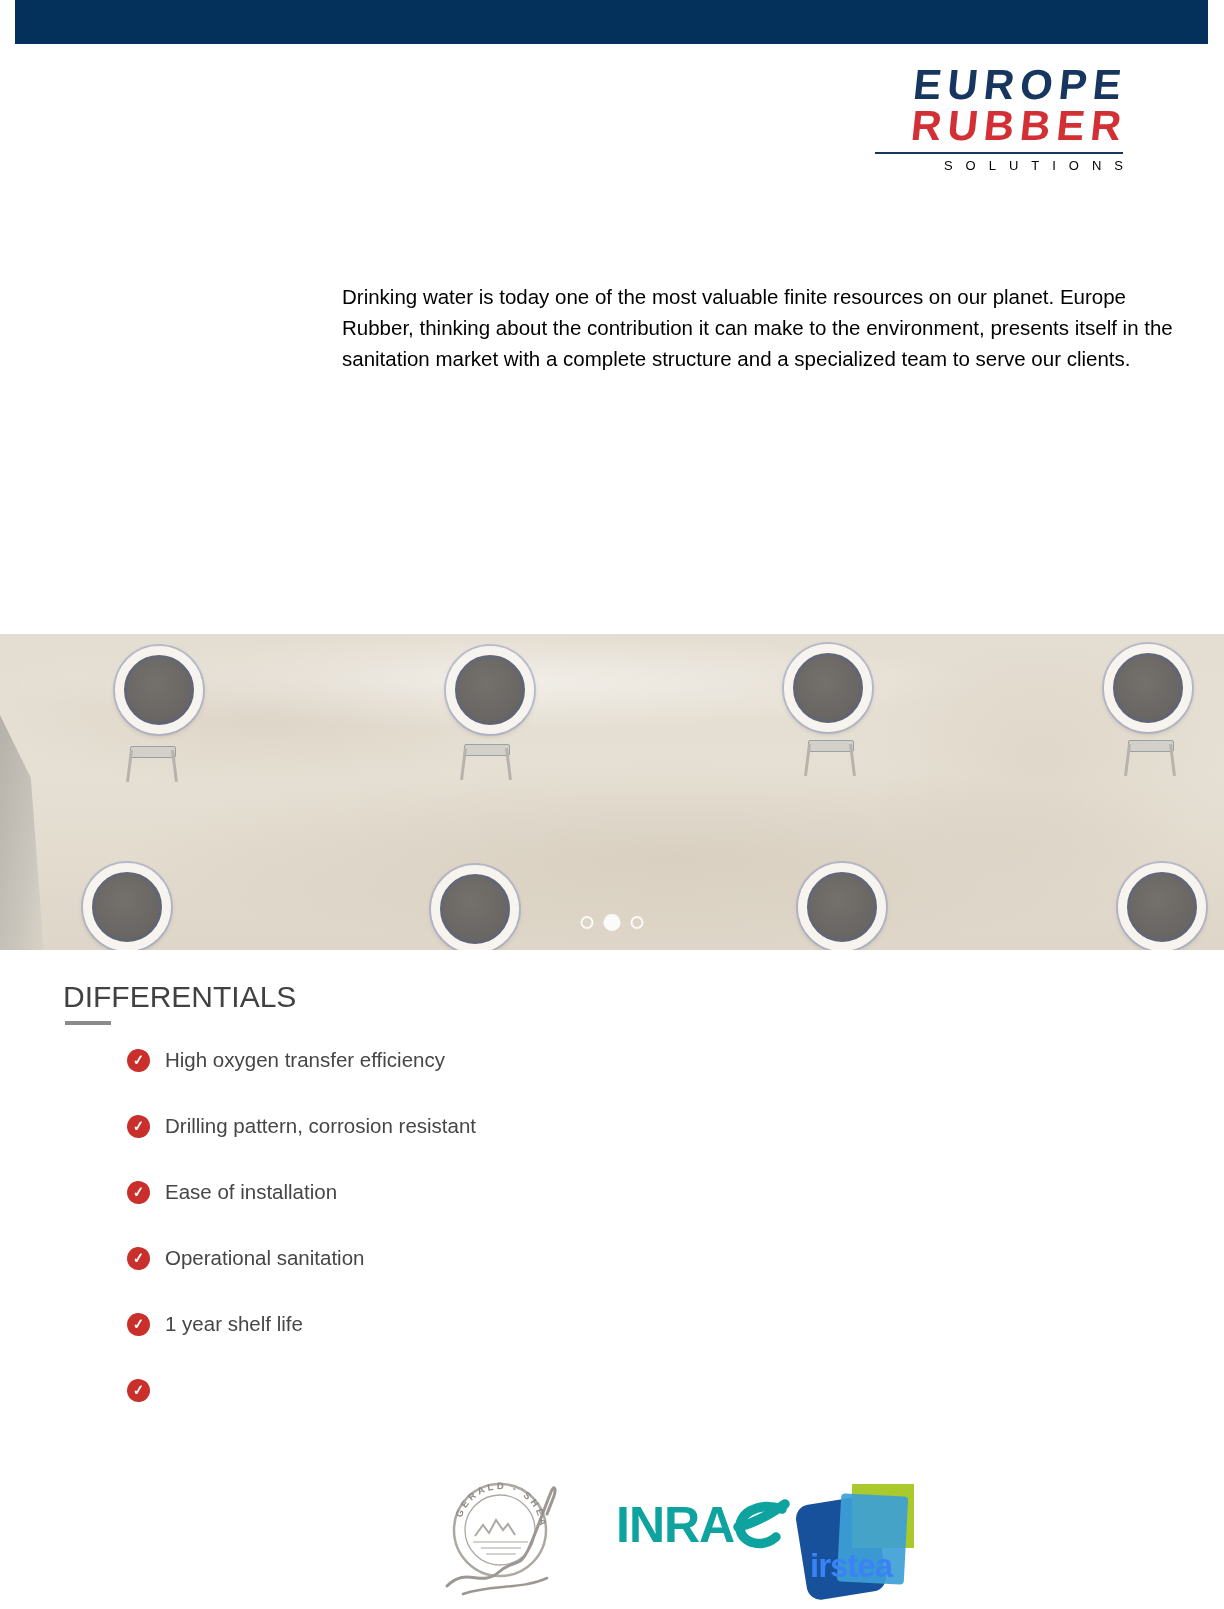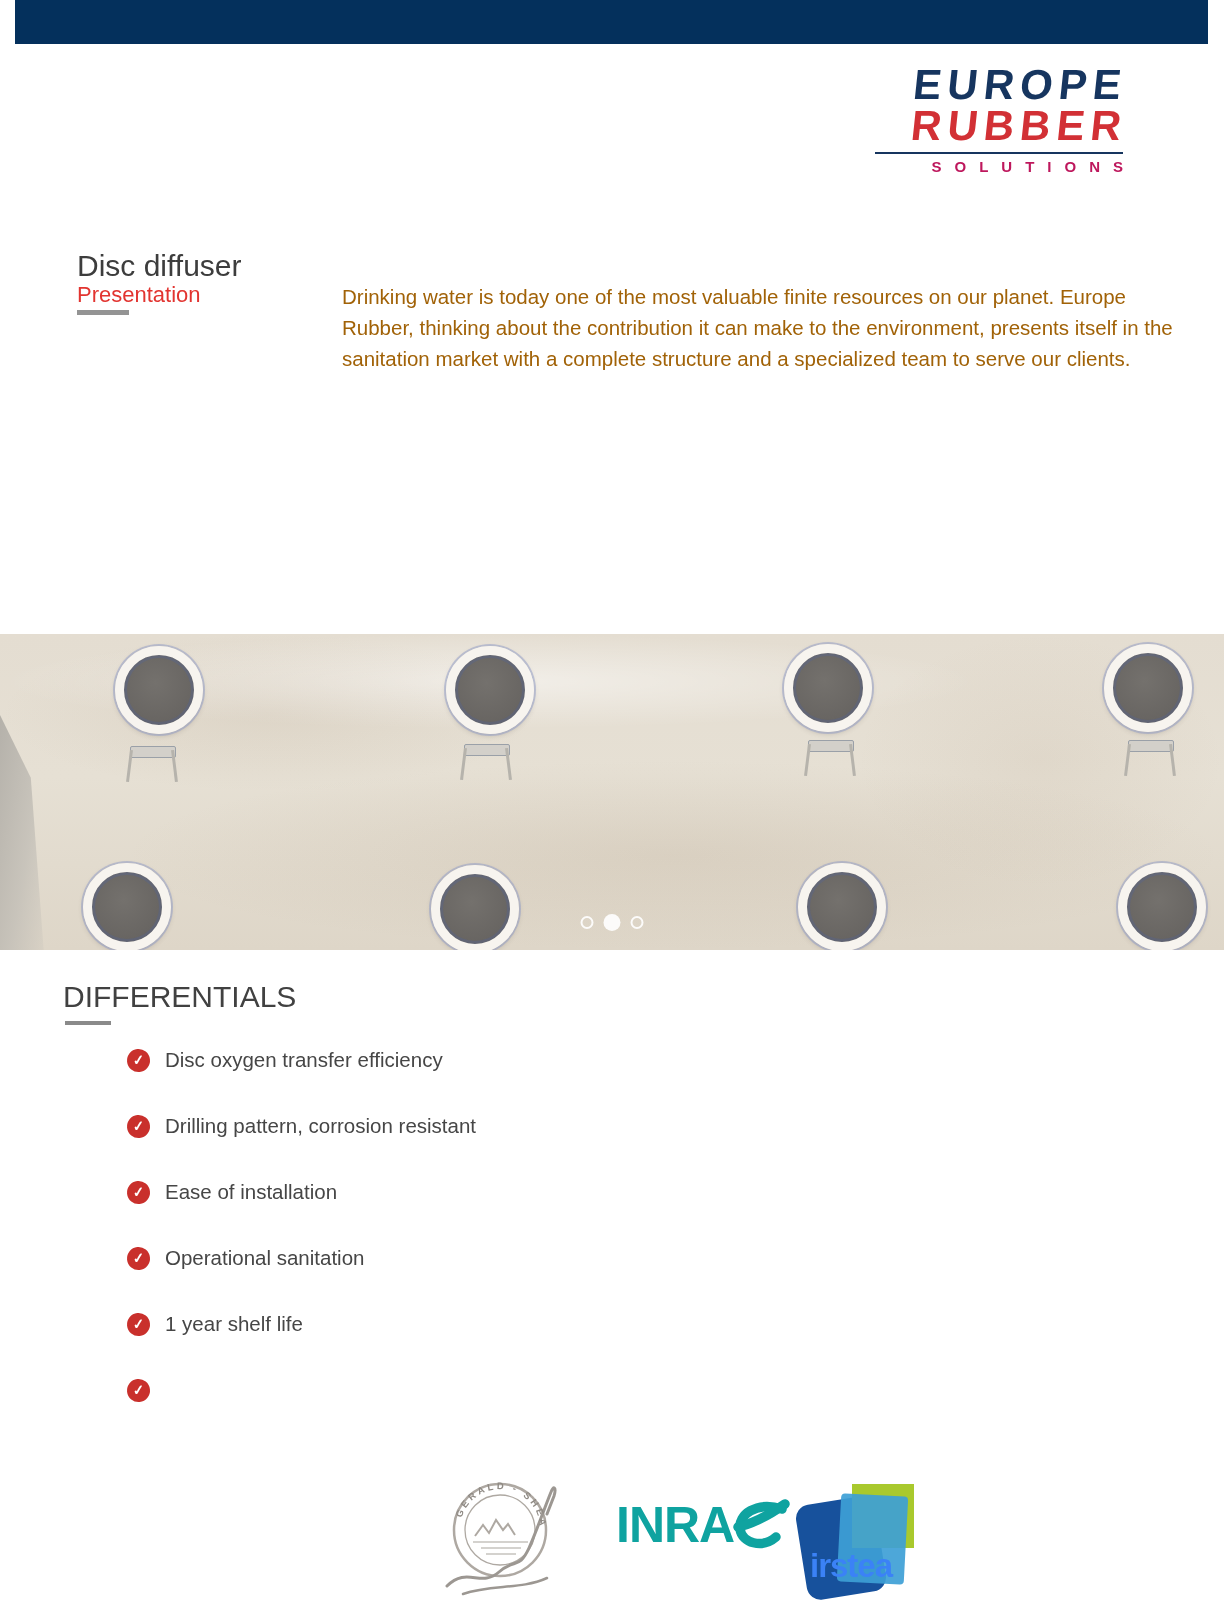--- a/index.html
+++ b/index.html
@@ -9,30 +9,30 @@
   
   .topbar{position:absolute;left:15px;top:0;width:1193px;height:44px;background:#04305c;}
 
   
   .brand{position:absolute;left:875px;top:64px;width:248px;text-align:right;}
   .brand-word{font-weight:700;font-size:42px;line-height:41px;letter-spacing:6px;
               transform:skewX(-6deg);transform-origin:right center;margin-right:-4px;}
   .brand-europe{color:#16355f;}
   .brand-rubber{color:#d23035;}
   .brand-rule{border-top:2px solid #16355f;margin:6px 0 4px 0;}
-  .brand-solutions{font-size:15px;font-weight:700;color:#be185d;letter-spacing:13px;margin-right:-13px;}
+  .brand-solutions{font-size:13px;font-weight:400;color:#000000;letter-spacing:13px;margin-right:-13px;}
 
   
   .intro-head{position:absolute;left:77px;top:250px;}
   .intro-title{margin:0;font-size:30px;font-weight:400;color:#3d3d3d;line-height:32px;}
   .intro-subtitle{margin:0;font-size:22px;font-weight:400;color:#e23430;line-height:25px;}
   .intro-rule{width:52px;height:5px;background:#949494;margin-top:3px;}
 
   .intro-para{position:absolute;left:342px;top:281px;width:860px;margin:0;
-              font-size:20.5px;line-height:31px;color:#a16207;}
+              font-size:20.5px;line-height:31px;color:#000000;}
 
   
   .photo{position:absolute;left:0;top:634px;width:1224px;height:316px;overflow:hidden;
          background:
            radial-gradient(closest-side at 22% 25%, rgba(150,125,95,.10), transparent),
            radial-gradient(closest-side at 55% 70%, rgba(150,125,95,.12), transparent),
            radial-gradient(closest-side at 85% 40%, rgba(150,120,90,.08), transparent),
            radial-gradient(closest-side at 40% 15%, rgba(255,255,255,.5), transparent),
            linear-gradient(180deg,#e4ddd1 0%,#e6e0d4 45%,#ded6c8 100%);}
   .wall-shadow{position:absolute;left:0;top:55px;width:56px;height:261px;
@@ -93,25 +93,20 @@
 
   <div class="topbar"></div>
 
   <div class="brand">
     <div class="brand-word brand-europe">EUROPE</div>
     <div class="brand-word brand-rubber">RUBBER</div>
     <div class="brand-rule"></div>
     <div class="brand-solutions">SOLUTIONS</div>
   </div>
 
-  <div class="intro-head">
-    <h1 class="intro-title">Disc diffuser</h1>
-    <h2 class="intro-subtitle">Presentation</h2>
-    <div class="intro-rule"></div>
-  </div>
 
   <p class="intro-para">Drinking water is today one of the most valuable finite resources on our planet. Europe Rubber, thinking about the contribution it can make to the environment, presents itself in the sanitation market with a complete structure and a specialized team to serve our clients.</p>
 
   <div class="photo">
     <div class="wall-shadow"></div>
 
     <div class="clamp-group" style="left:124px;top:110px;">
       <div class="clamp-bar"></div>
       <div class="clamp-pin left"></div>
       <div class="clamp-pin right"></div>
@@ -149,21 +144,21 @@
   </div>
 
   <div class="diff-head">
     <h2 class="diff-title">DIFFERENTIALS</h2>
     <div class="diff-rule"></div>
   </div>
 
   <ul class="diff-list">
     <li class="diff-item">
       <span class="check">✓</span>
-      <span class="diff-text">Disc oxygen transfer efficiency</span>
+      <span class="diff-text">High oxygen transfer efficiency</span>
     </li>
     <li class="diff-item">
       <span class="check">✓</span>
       <span class="diff-text">Drilling pattern, corrosion resistant</span>
     </li>
     <li class="diff-item">
       <span class="check">✓</span>
       <span class="diff-text">Ease of installation</span>
     </li>
     <li class="diff-item">

